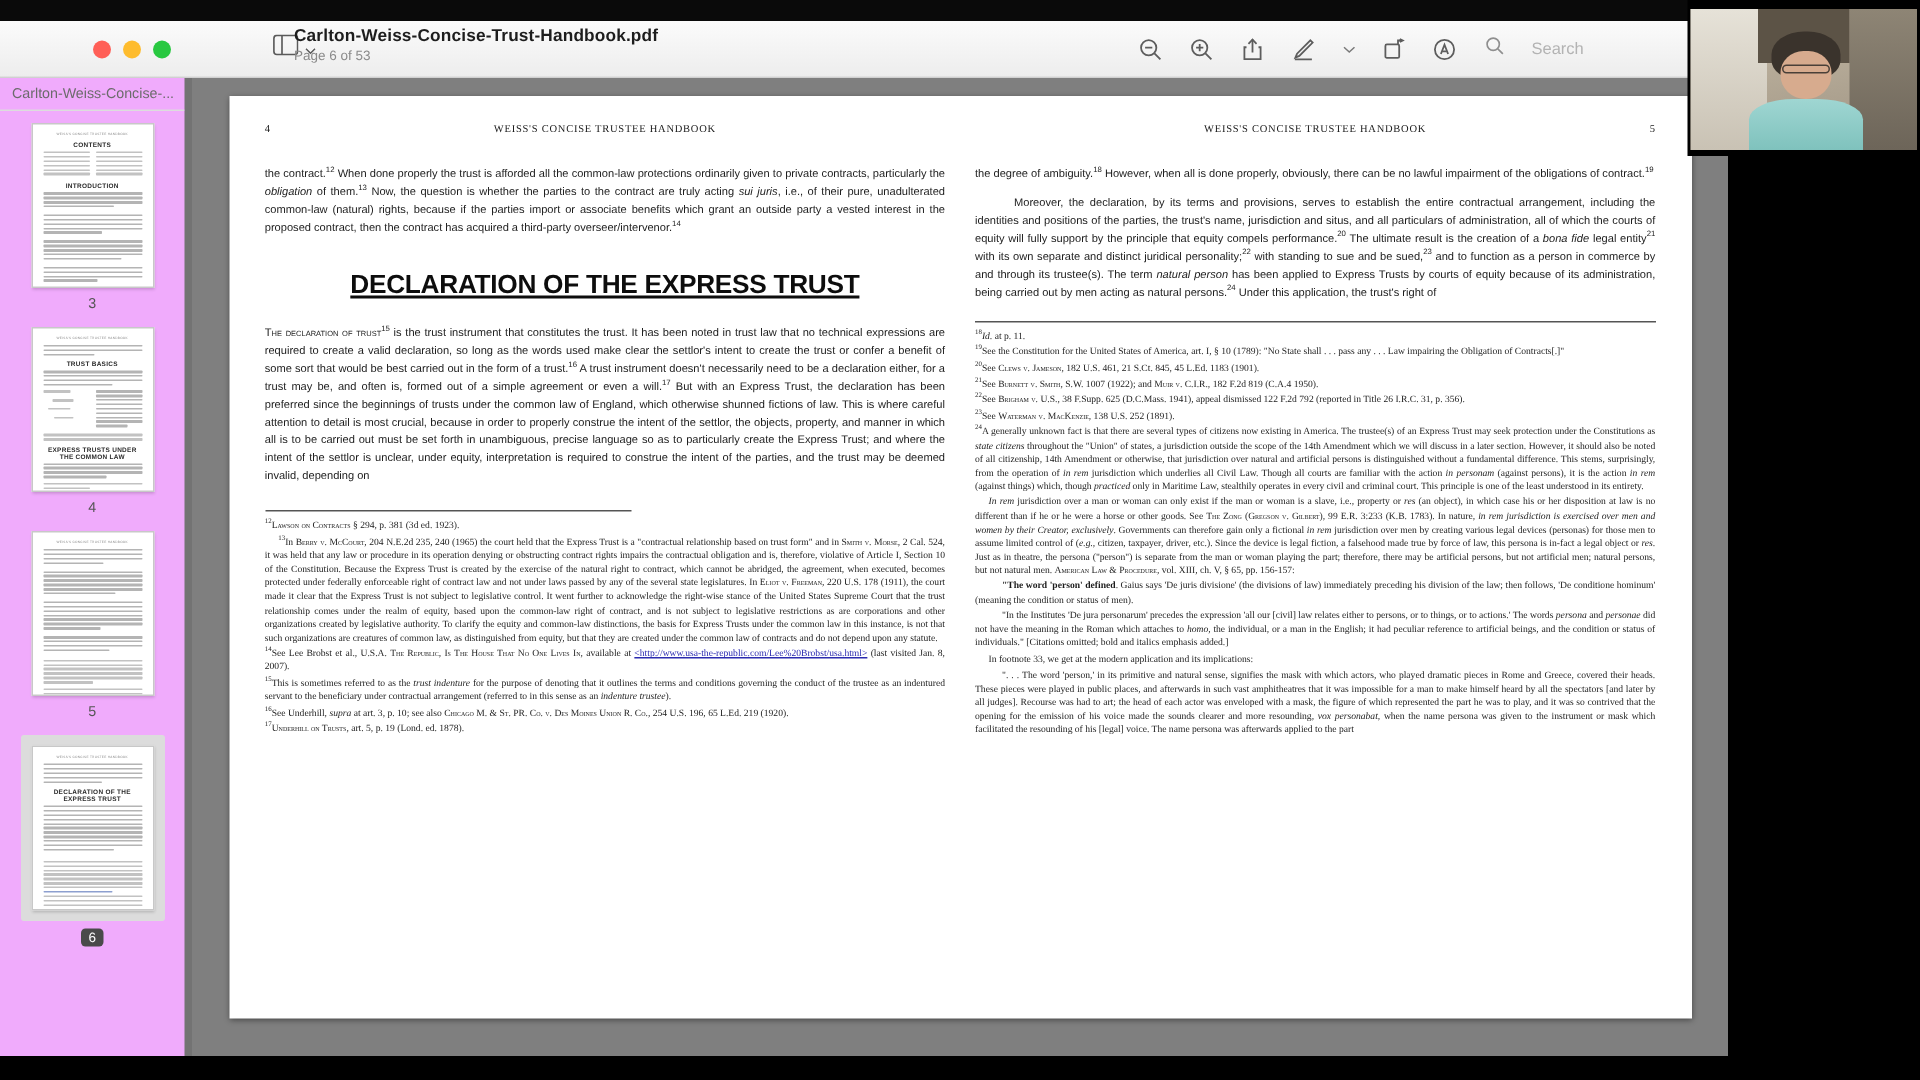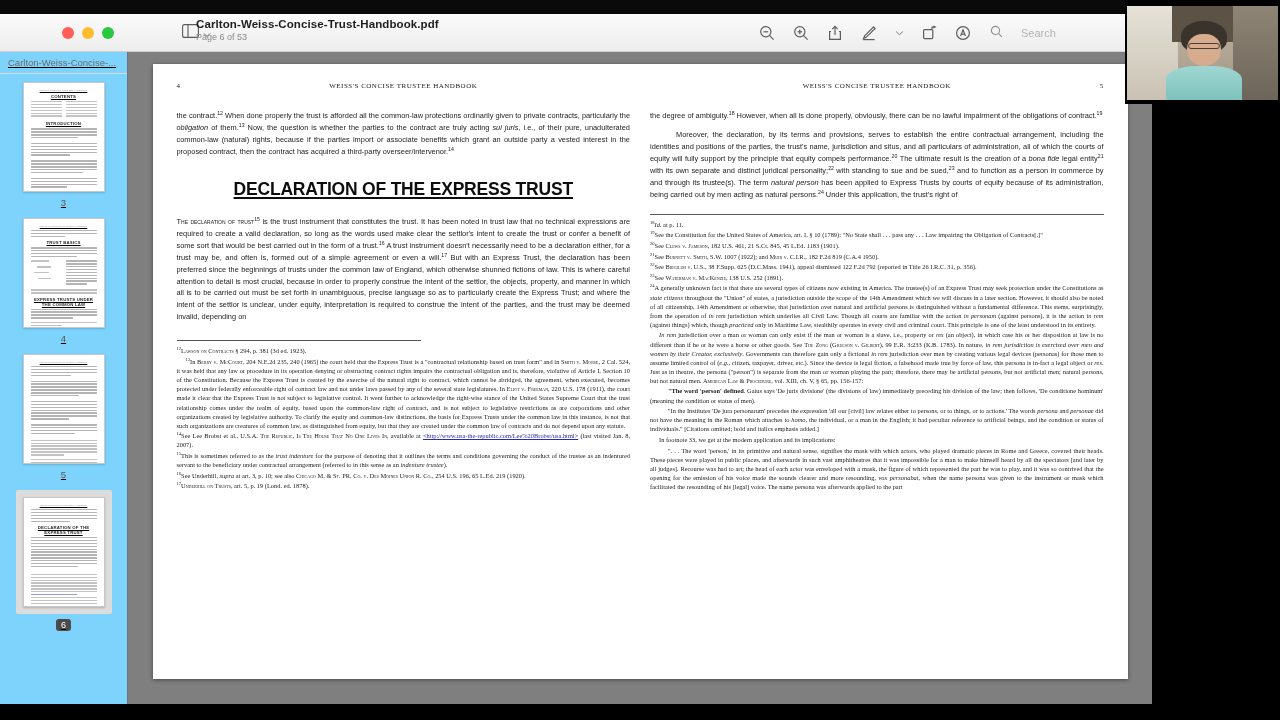--- a/index.html
+++ b/index.html
@@ -51,25 +51,24 @@
   .tb-icon { width: 18px; height: 18px; display: flex; align-items: center; justify-content: center; cursor: default; }
   #search-box { display: flex; align-items: center; gap: 18px; width: 150px; margin-left: 2px; }
   #search-ph { font-size: 11px; color: #b3b3b3; }
 
   
   #body { flex: 1; display: flex; min-height: 0; }
 
   
   #sidebar {
     width: 128px; flex: 0 0 128px;
-    background: #7dd3fc;
-    border-right: 1px solid #737373;
+    background: #f0abfc;
+    border-right: 5px solid #737373;
     display: flex; flex-direction: column;
     overflow: hidden;
-    text-decoration: underline;
   }
   #sidebar-header {
     height: 22px; flex: 0 0 22px;
     display: flex; align-items: center; padding-left: 8px;
     font-size: 9.5px; color: #6b6b6b;
     border-bottom: 1px solid #dcdcdc;
     white-space: nowrap; overflow: hidden;
   }
   #thumbs { flex: 1; overflow: hidden; padding-top: 8px; }
   .thumb-wrap { display: flex; flex-direction: column; align-items: center; margin-bottom: 10px; }

